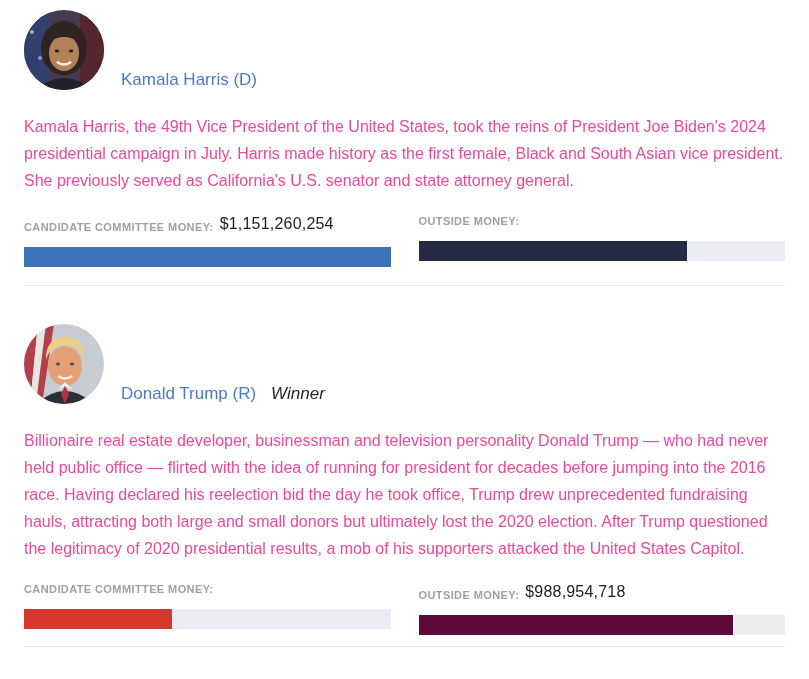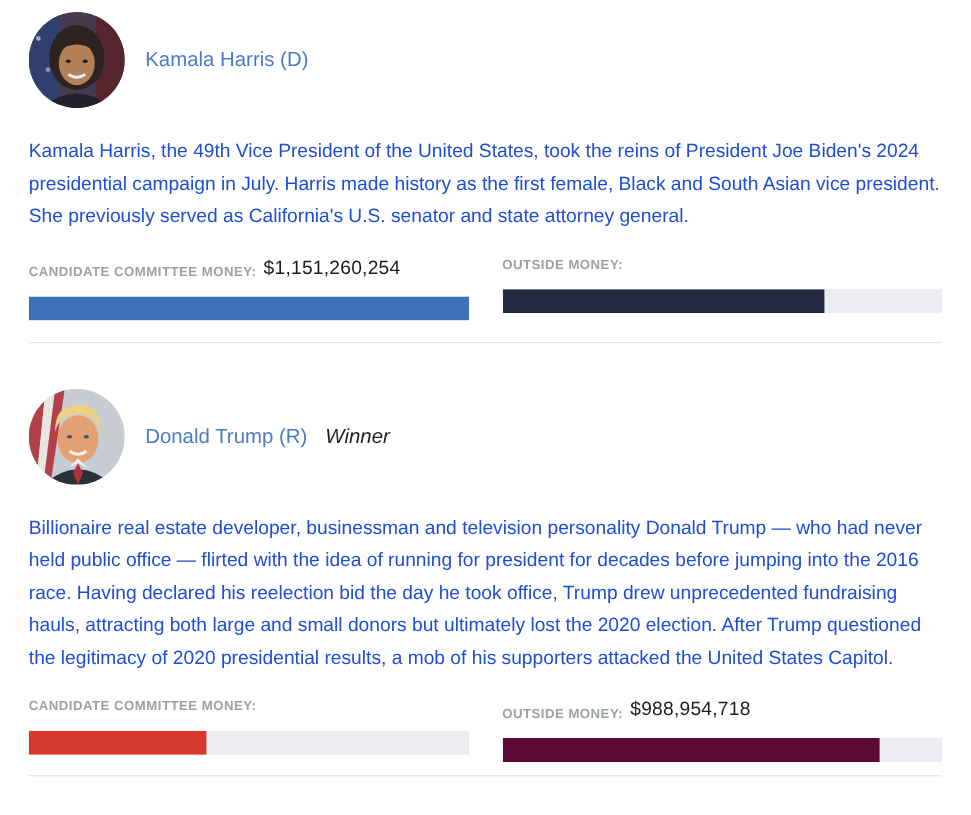--- a/index.html
+++ b/index.html
@@ -13,21 +13,21 @@
     width: 809px;
     height: 679px;
     padding: 0 24px;
     overflow: hidden;
   }
   .candidate-section { padding-top: 10px; }
   .candidate-section.second { padding-top: 38px; }
 
   .candidate-header {
     display: flex;
-    align-items: center;
+    align-items: flex-end;
   }
   .avatar {
     width: 80px;
     height: 80px;
     border-radius: 50%;
     overflow: hidden;
     flex: 0 0 80px;
   }
   .avatar svg { display: block; width: 80px; height: 80px; }
   .candidate-name {
@@ -41,21 +41,21 @@
     margin-left: 15px;
     font-size: 17px;
     font-style: italic;
     color: #1e2126;
   }
 
   .bio {
     margin-top: 23px;
     font-size: 16px;
     line-height: 27px;
-    color: #1d4ed8;
+    color: #ec4899;
     max-width: 761px;
   }
 
   .finance-row {
     display: flex;
     gap: 28px;
     margin-top: 21px;
   }
   .finance-col { flex: 1 1 0; }
   .finance-label-row {

